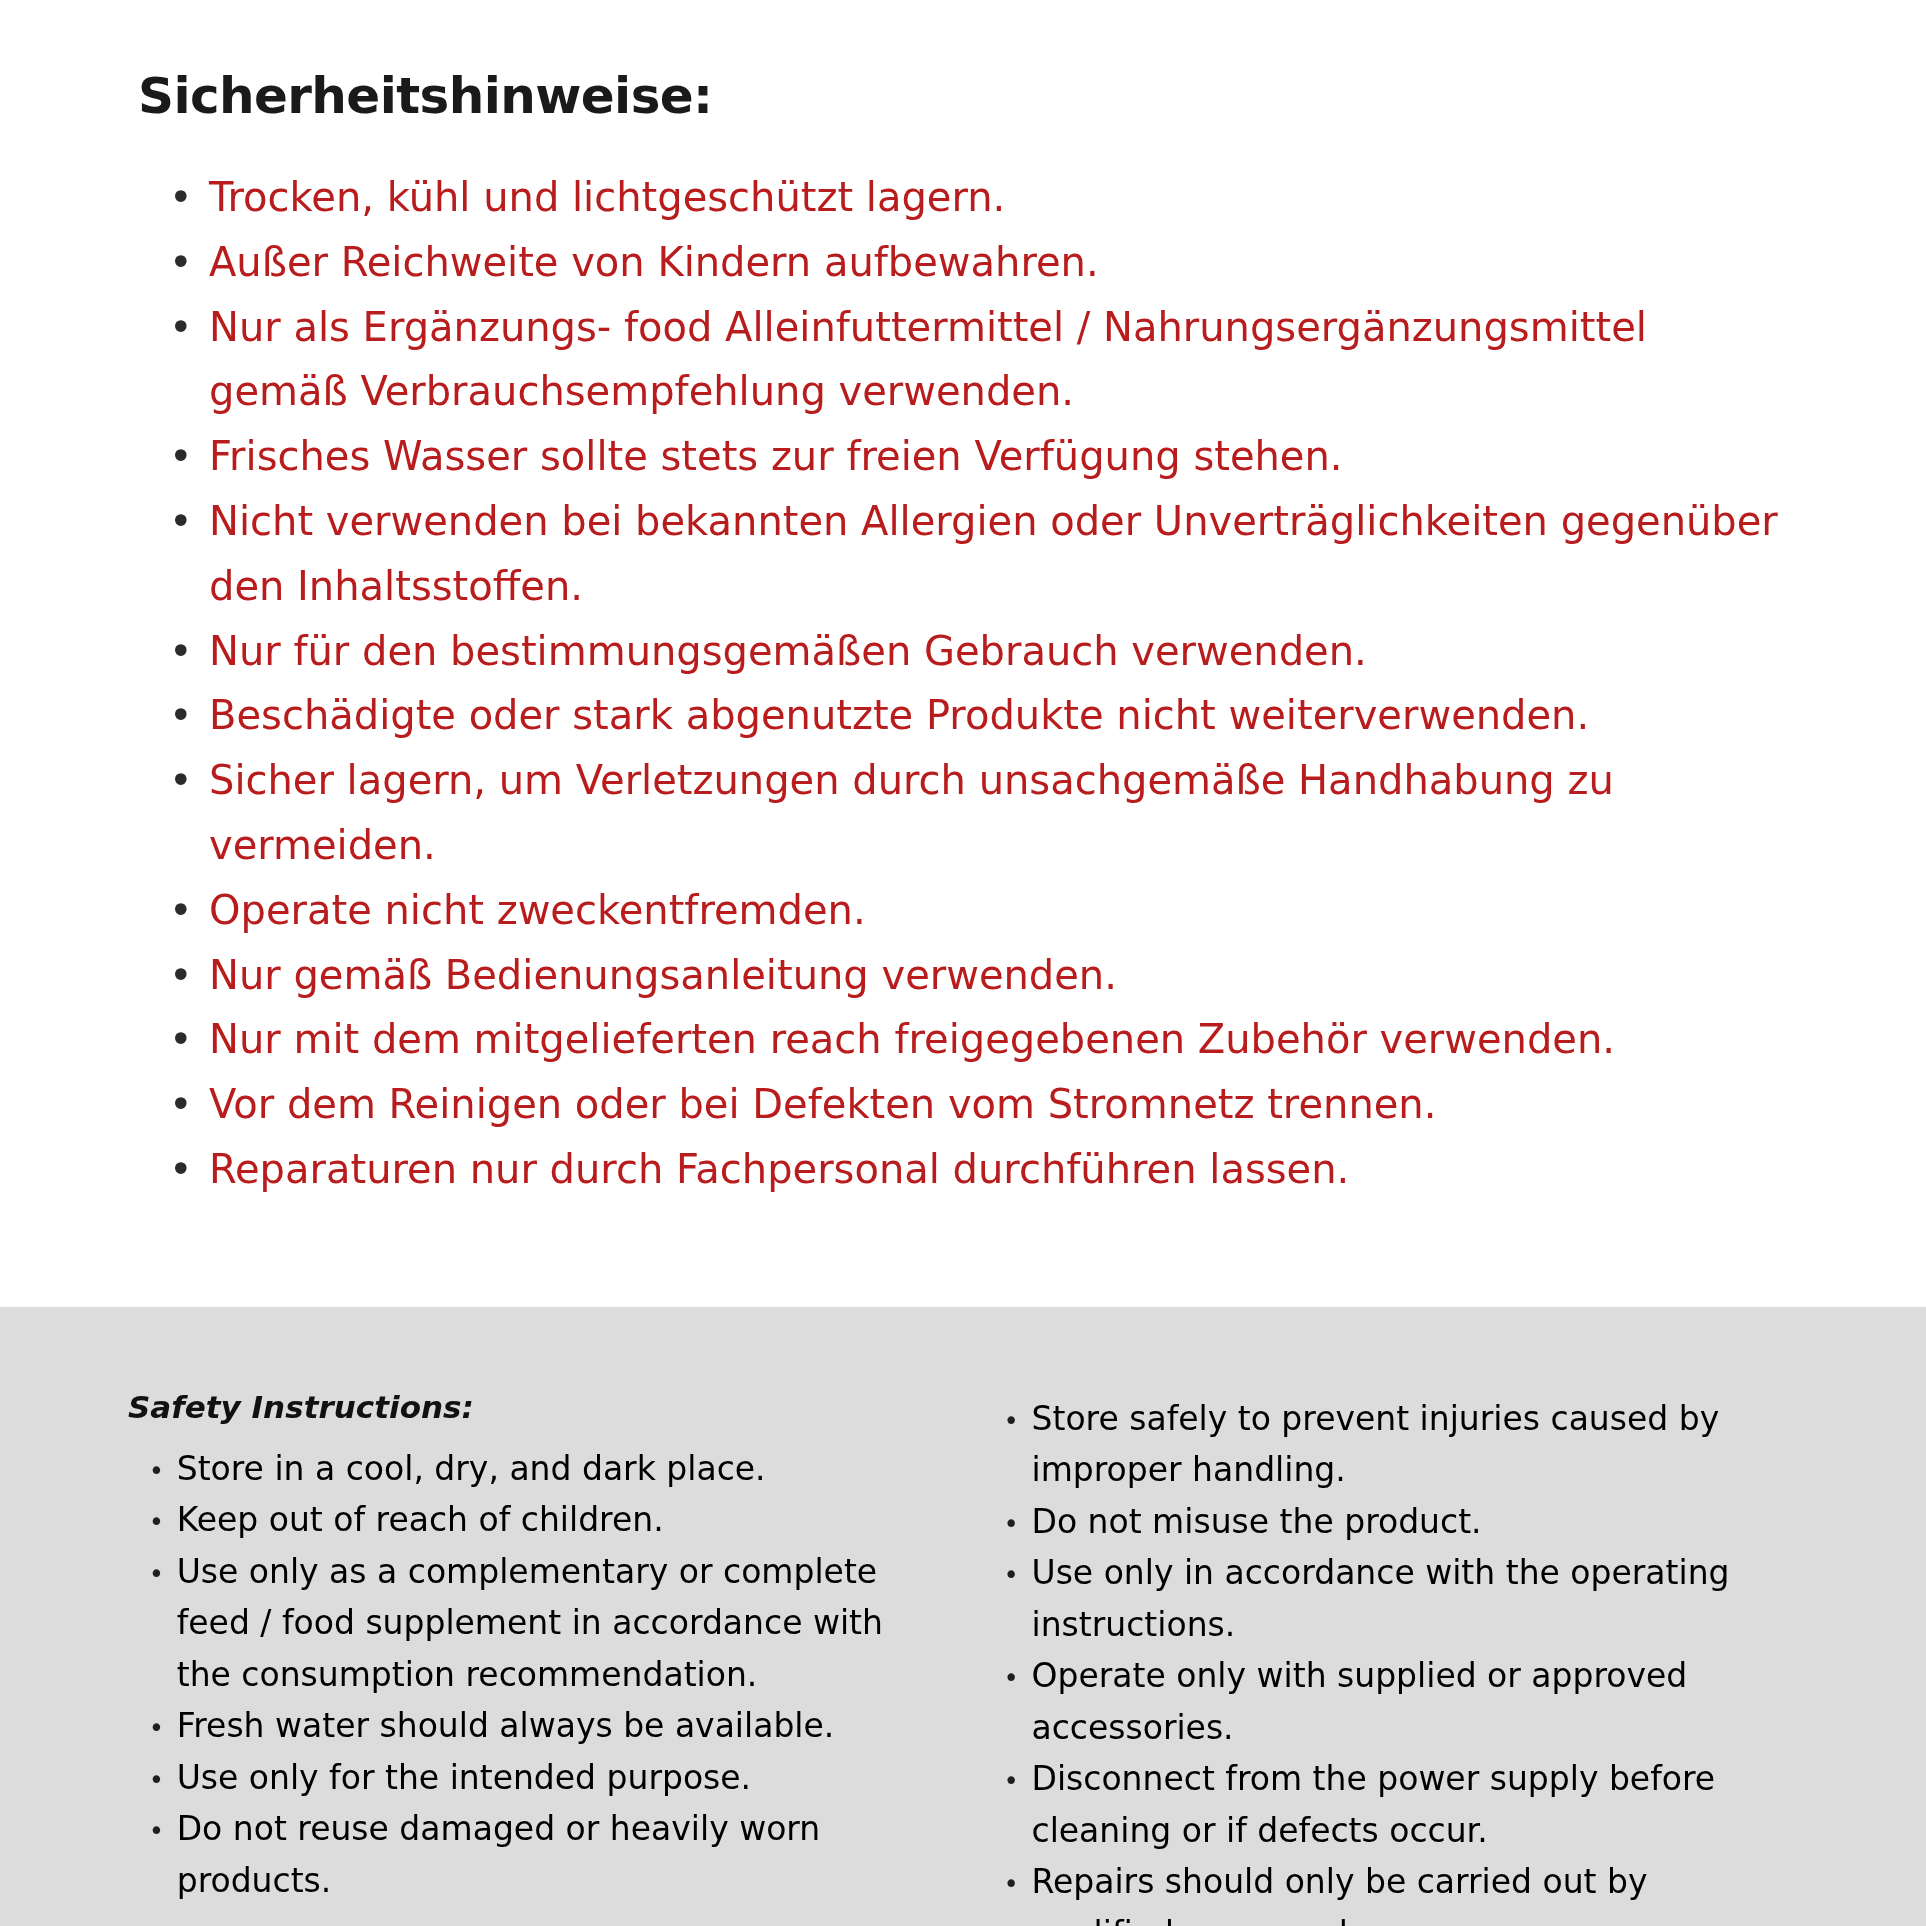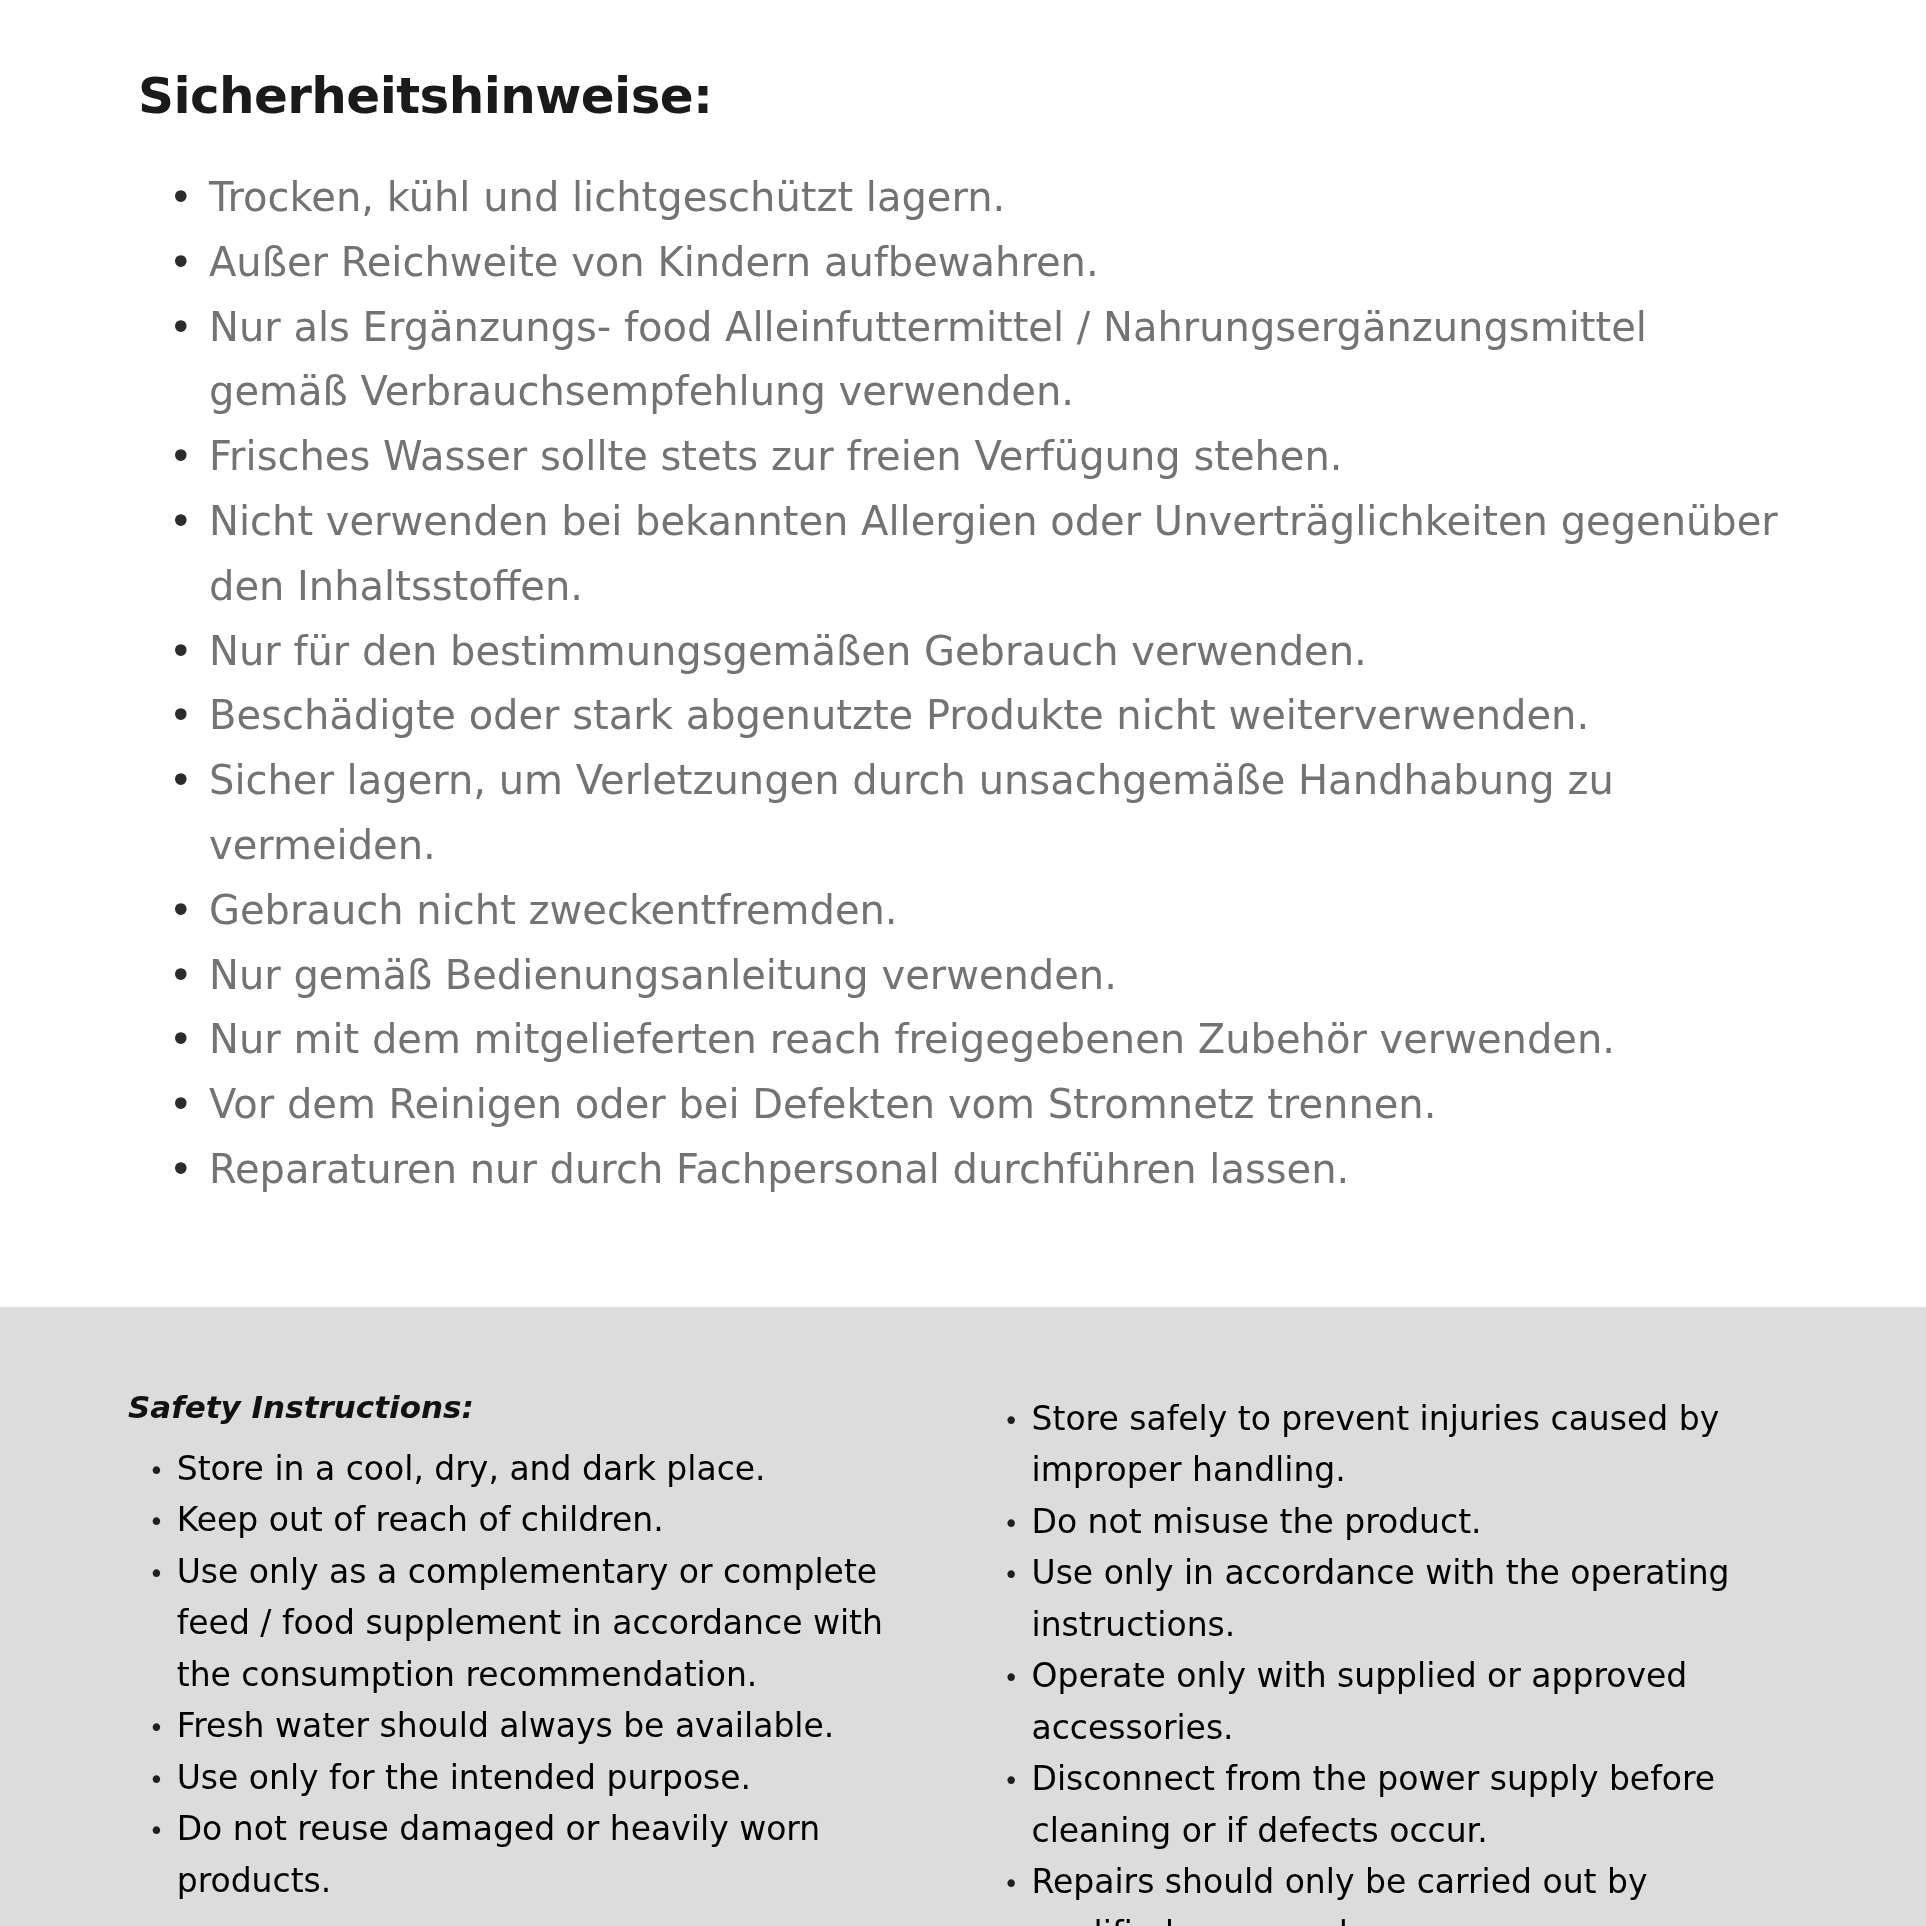--- a/index.html
+++ b/index.html
@@ -31,21 +31,21 @@
     color: #1a1a1a;
     margin: 0 0 40px 0;
     letter-spacing: -0.6px;
   }
   .list-de {
     list-style: none;
     margin: 0;
     padding: 0 0 0 31px;
     font-size: 40px;
     line-height: 1.62;
-    color: #737373;
+    color: #b91c1c;
   }
   .list-de li {
     padding-left: 40px;
   }
   .list-de li::before {
     content: "\2022";
     display: inline-block;
     width: 40px;
     margin-left: -40px;
     color: #2b2b2b;
@@ -103,21 +103,21 @@
   <h1 class="title-de">Sicherheitshinweise:</h1>
   <ul class="list-de">
     <li>Trocken, kühl und lichtgeschützt lagern.</li>
     <li>Außer Reichweite von Kindern aufbewahren.</li>
     <li>Nur als Ergänzungs- food Alleinfuttermittel / Nahrungsergänzungsmittel gemäß Verbrauchsempfehlung verwenden.</li>
     <li>Frisches Wasser sollte stets zur freien Verfügung stehen.</li>
     <li>Nicht verwenden bei bekannten Allergien oder Unverträglichkeiten gegenüber den Inhaltsstoffen.</li>
     <li>Nur für den bestimmungsgemäßen Gebrauch verwenden.</li>
     <li>Beschädigte oder stark abgenutzte Produkte nicht weiterverwenden.</li>
     <li>Sicher lagern, um Verletzungen durch unsachgemäße Handhabung zu vermeiden.</li>
-    <li>Gebrauch nicht zweckentfremden.</li>
+    <li>Operate nicht zweckentfremden.</li>
     <li>Nur gemäß Bedienungsanleitung verwenden.</li>
     <li>Nur mit dem mitgelieferten reach freigegebenen Zubehör verwenden.</li>
     <li>Vor dem Reinigen oder bei Defekten vom Stromnetz trennen.</li>
     <li>Reparaturen nur durch Fachpersonal durchführen lassen.</li>
   </ul>
 </div>
 
 <div class="gray-section">
   <div class="col col-left">
     <h2 class="title-en">Safety Instructions:</h2>

